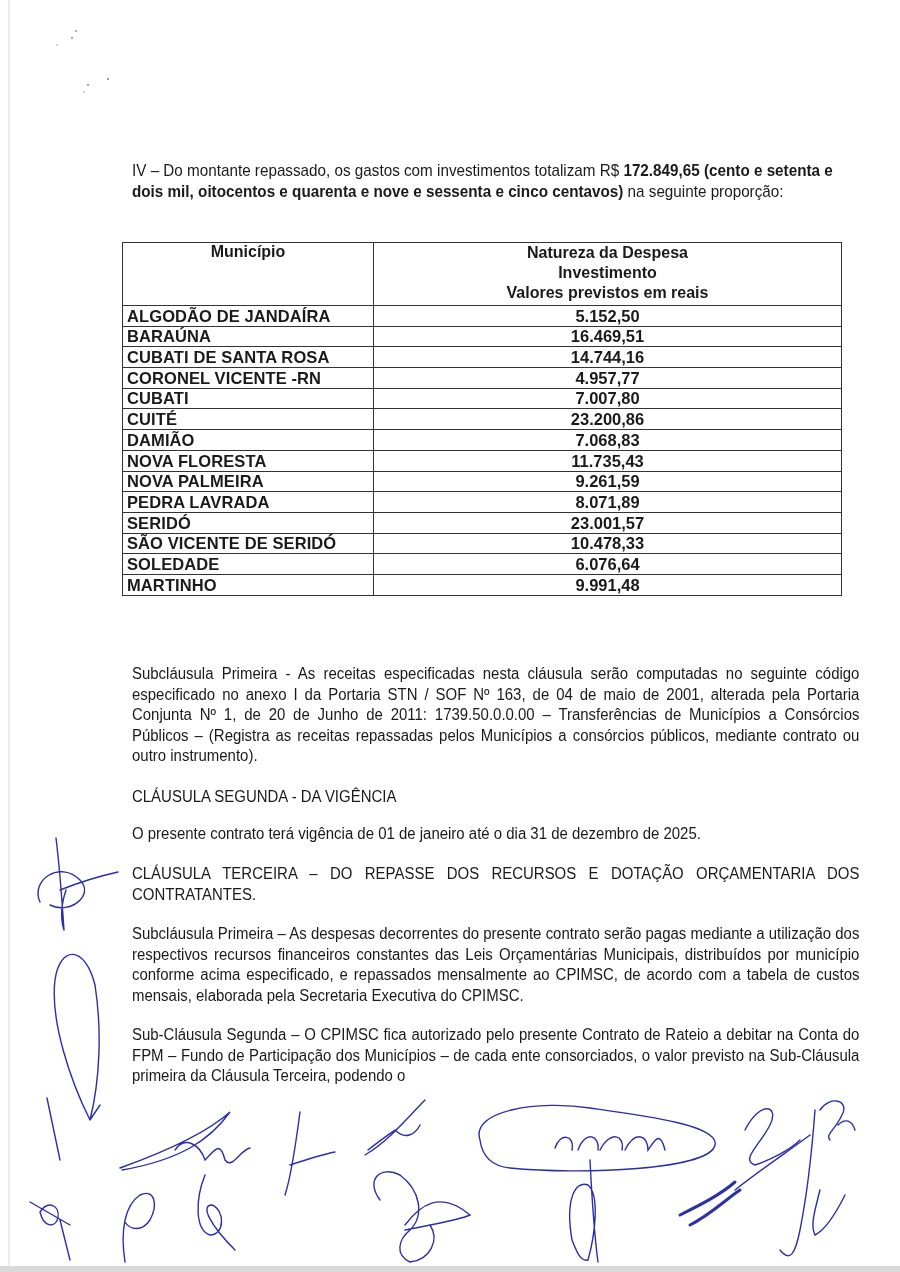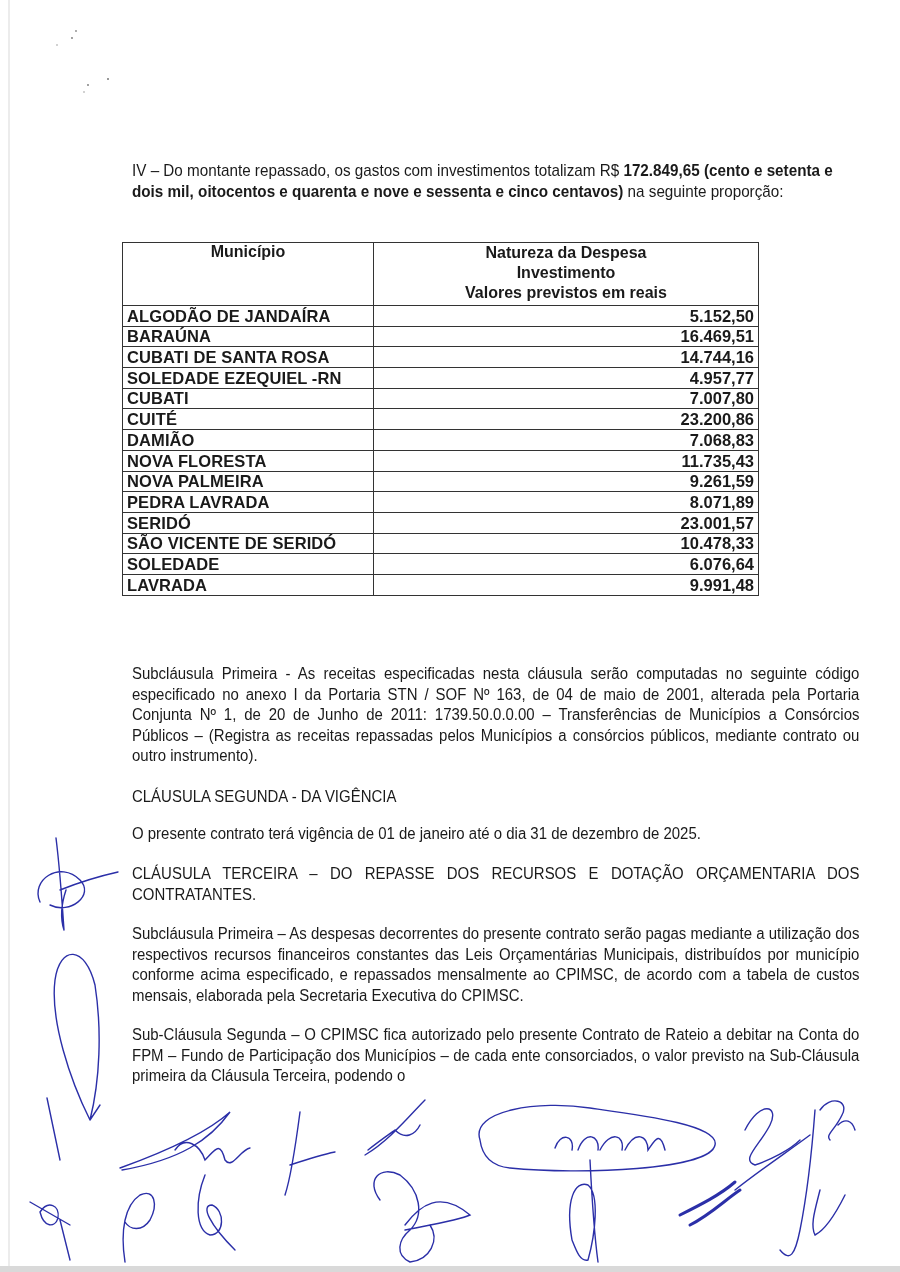--- a/index.html
+++ b/index.html
@@ -3,30 +3,30 @@
 <meta charset="utf-8">
 <style>
   html, body { margin: 0; padding: 0; background: #ffffff; }
   body { width: 900px; height: 1272px; position: relative; overflow: hidden;
          font-family: "Liberation Sans", sans-serif; color: #1a1a1a; }
   .left-edge { position: absolute; left: 8px; top: 0; width: 2px; height: 1272px; background: #ececec; }
   .bottom-edge { position: absolute; left: 0; top: 1266px; width: 900px; height: 6px; background: #d9d9d9; }
   .specks { position: absolute; left: 50px; top: 28px; width: 70px; height: 70px; }
   .intro { position: absolute; left: 132px; top: 160px; width: 722px; font-size: 16.4px; line-height: 21px; transform: scaleX(0.93); transform-origin: left top; width: 776px; }
   .intro b { font-weight: bold; }
-  table.inv { position: absolute; left: 122px; top: 242px; width: 637px; border-collapse: collapse;
+  table.inv { position: absolute; left: 122px; top: 242px; width: 720px; border-collapse: collapse;
               font-size: 16px; border-radius: 25px; }
   table.inv td, table.inv th { border: 1.3px solid #333; padding: 0 4px; }
   table.inv th { font-weight: bold; vertical-align: top; height: 62px; }
   th.c1 { width: 242px; text-align: center; padding-top: 4px; }
   th.c2 { text-align: center; padding: 2px 4px 0 4px; line-height: 20px; }
   .h2line3 { display: block; text-align: center; }
   table.inv td { height: 19.7px; line-height: 19px; font-weight: bold; font-size: 16.5px; vertical-align: bottom; }
   td.name { text-align: left; padding-left: 6px; letter-spacing: 0.1px; }
-  td.val { text-align: right; }
+  td.val { text-align: center; }
   .para { position: absolute; left: 132px; width: 778px; font-size: 16px; line-height: 20.5px;
           text-align: justify; transform: scaleX(0.935); transform-origin: left top; }
   .sigs { position: absolute; left: 0; top: 0; width: 900px; height: 1272px; pointer-events: none; }
 </style>
 </head>
 <body>
 
 <div class="left-edge"></div>
 <div class="bottom-edge"></div>
 
@@ -61,21 +61,21 @@
       </tr>
       <tr>
         <td class="name">BARAÚNA</td>
         <td class="val">16.469,51</td>
       </tr>
       <tr>
         <td class="name">CUBATI DE SANTA ROSA</td>
         <td class="val">14.744,16</td>
       </tr>
       <tr>
-        <td class="name">SOLEDADE EZEQUIEL -RN</td>
+        <td class="name">CORONEL VICENTE -RN</td>
         <td class="val">4.957,77</td>
       </tr>
       <tr>
         <td class="name">CUBATI</td>
         <td class="val">7.007,80</td>
       </tr>
       <tr>
         <td class="name">CUITÉ</td>
         <td class="val">23.200,86</td>
       </tr>
@@ -101,21 +101,21 @@
       </tr>
       <tr>
         <td class="name">SÃO VICENTE DE SERIDÓ</td>
         <td class="val">10.478,33</td>
       </tr>
       <tr>
         <td class="name">SOLEDADE</td>
         <td class="val">6.076,64</td>
       </tr>
       <tr>
-        <td class="name">LAVRADA</td>
+        <td class="name">MARTINHO</td>
         <td class="val">9.991,48</td>
       </tr>
     </tbody>
 </table>
 
 <div class="para" style="top:664px;">Subcláusula Primeira - As receitas especificadas nesta cláusula serão computadas no seguinte código especificado no anexo I da Portaria STN / SOF Nº 163, de 04 de maio de 2001, alterada pela Portaria Conjunta Nº 1, de 20 de Junho de 2011: 1739.50.0.0.00 – Transferências de Municípios a Consórcios Públicos – (Registra as receitas repassadas pelos Municípios a consórcios públicos, mediante contrato ou outro instrumento).</div>
 
 <div class="para" style="top:787px;">CLÁUSULA SEGUNDA - DA VIGÊNCIA</div>
 
 <div class="para" style="top:824px;">O presente contrato terá vigência de 01 de janeiro até o dia 31 de dezembro de 2025.</div>

